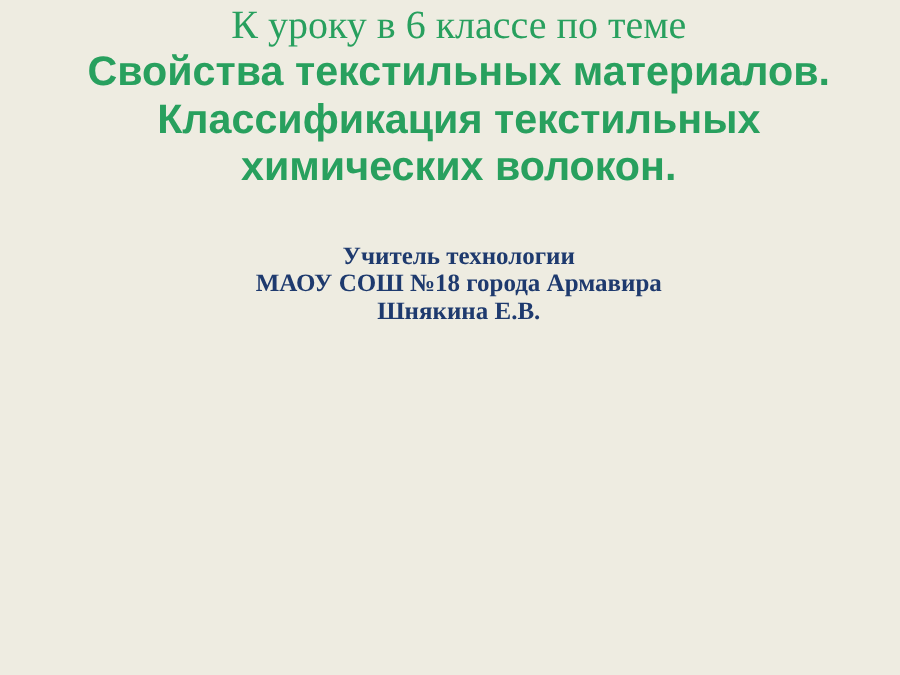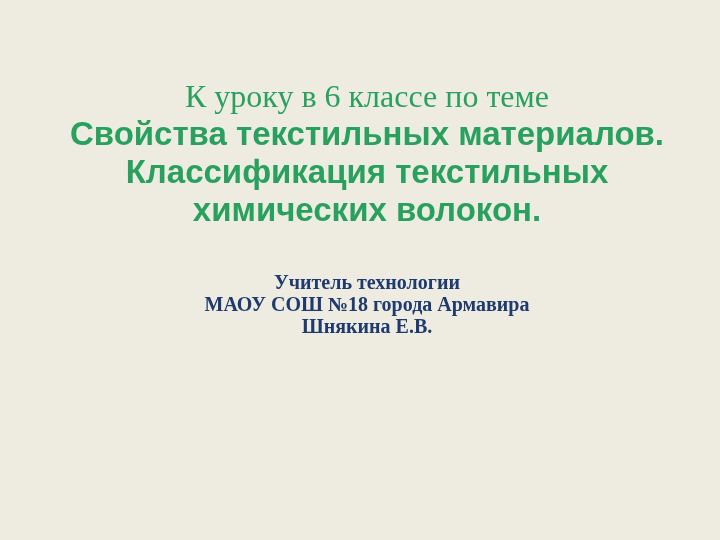--- a/index.html
+++ b/index.html
@@ -11,21 +11,20 @@
     height: 540px;
     background: #eeece1;
     overflow: hidden;
     font-family: "Liberation Serif", serif;
   }
   .slide {
     position: relative;
     width: 720px;
     height: 540px;
     box-sizing: border-box;
-    padding-top: 77px;
     text-align: center;
     border-radius: 15px;
   }
   .title-block {
     position: relative;
     left: 7px;
     color: #28a05e;
   }
   .title-intro {
     font-family: "Liberation Serif", serif;

